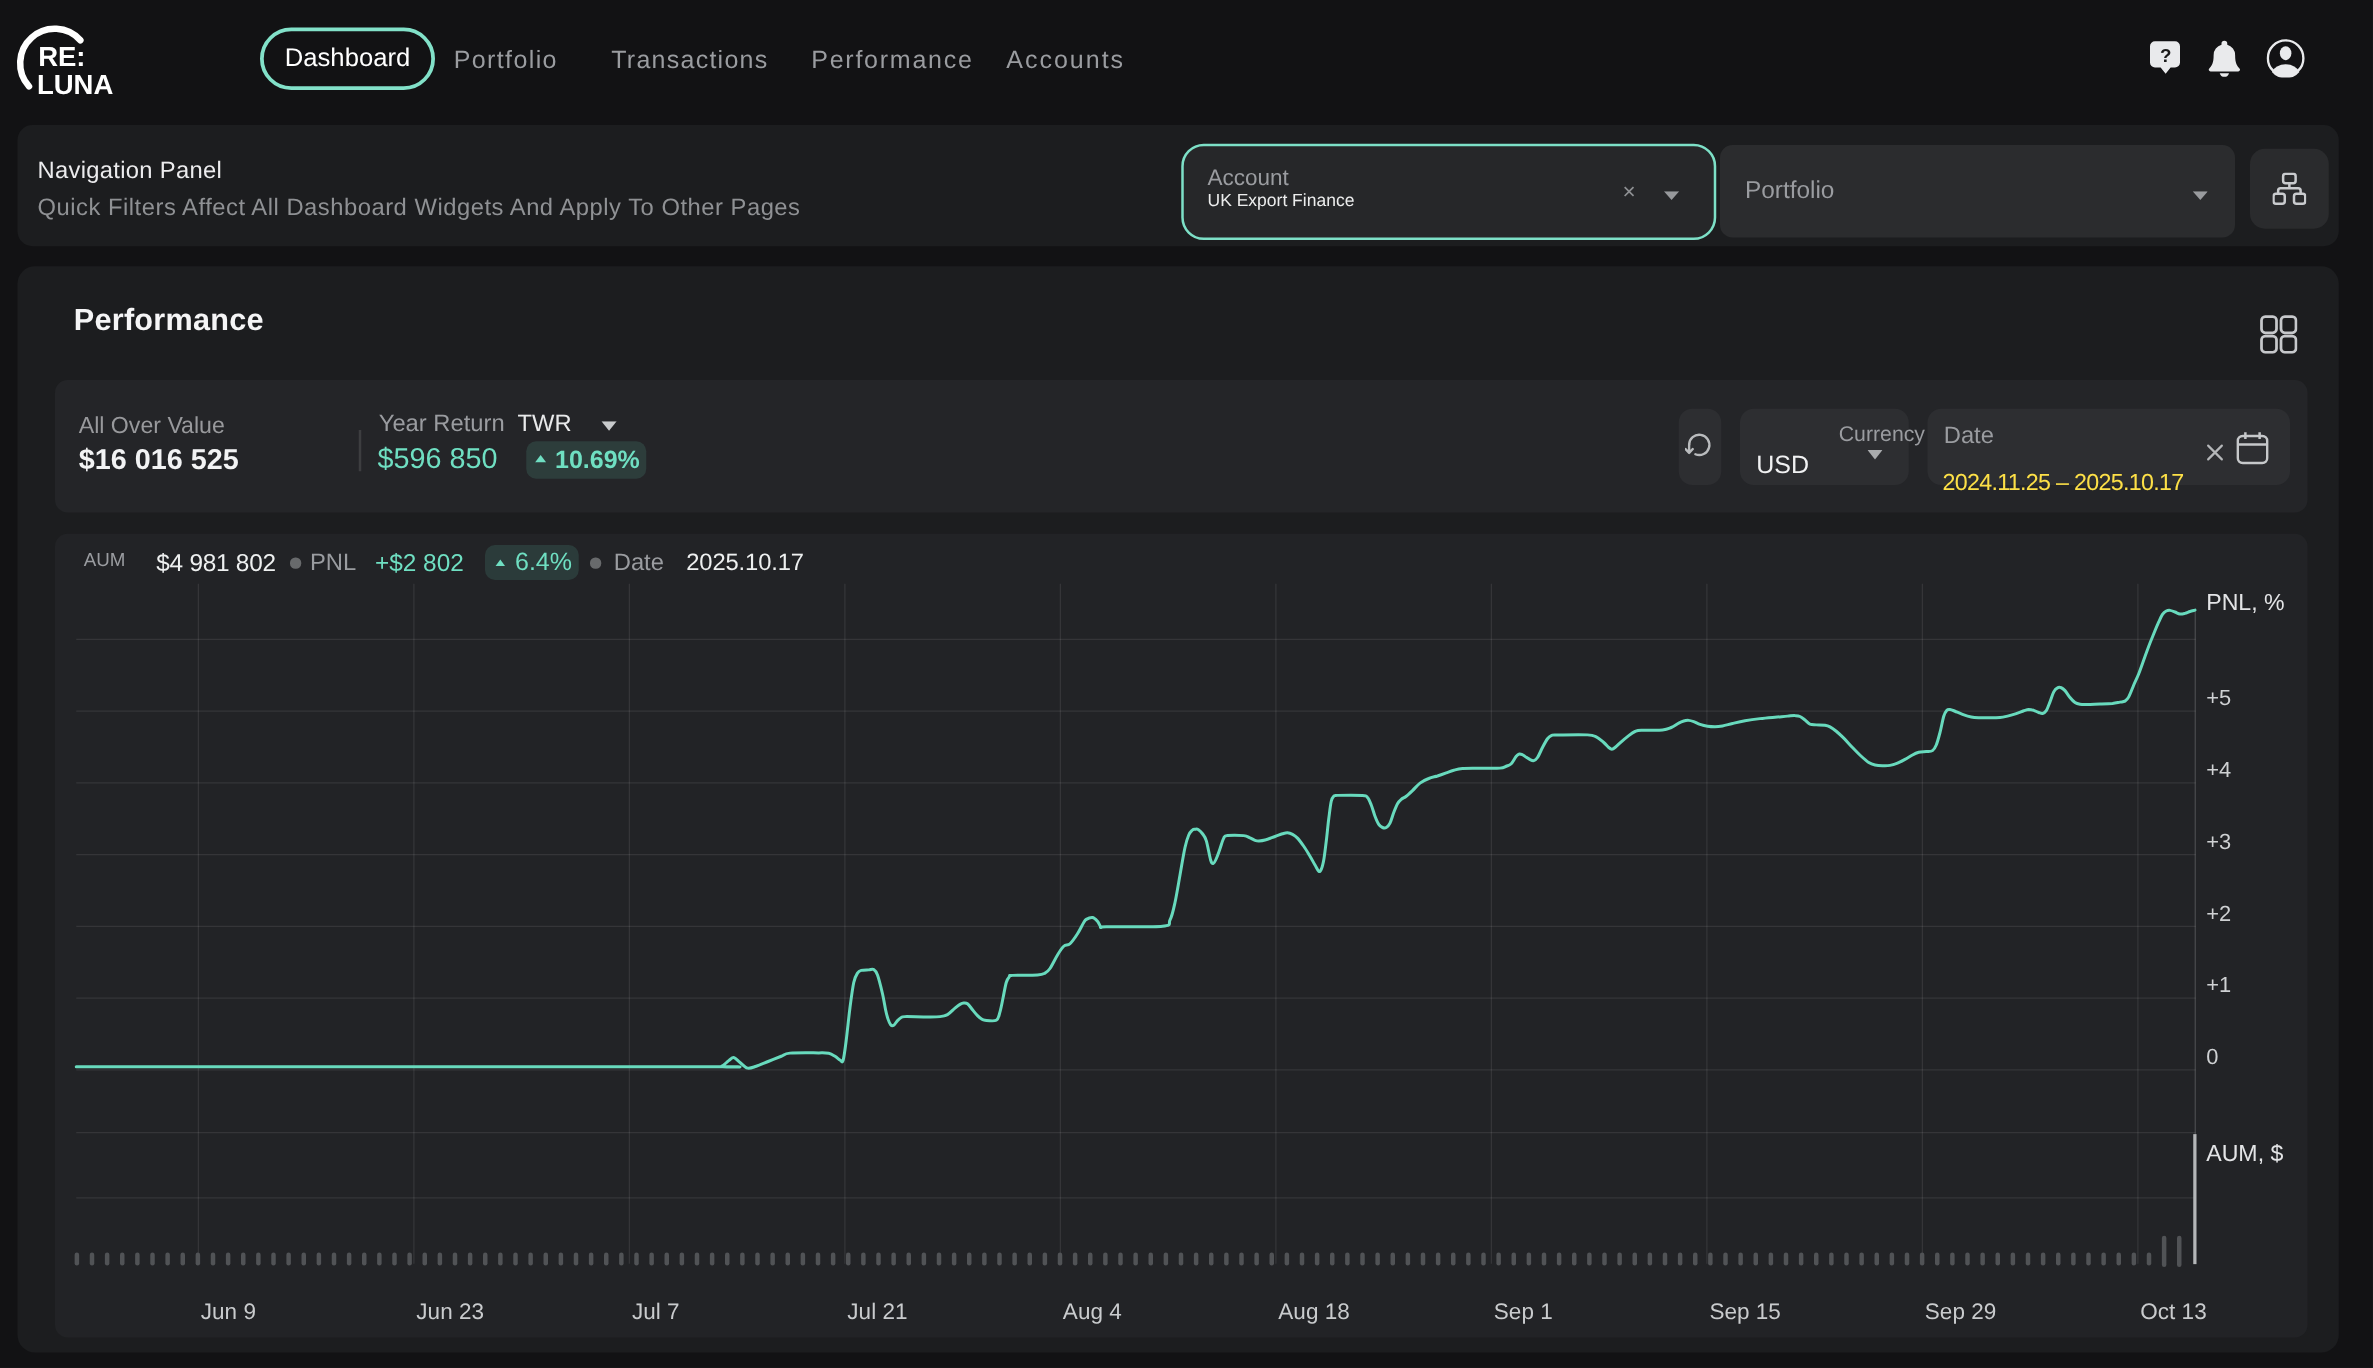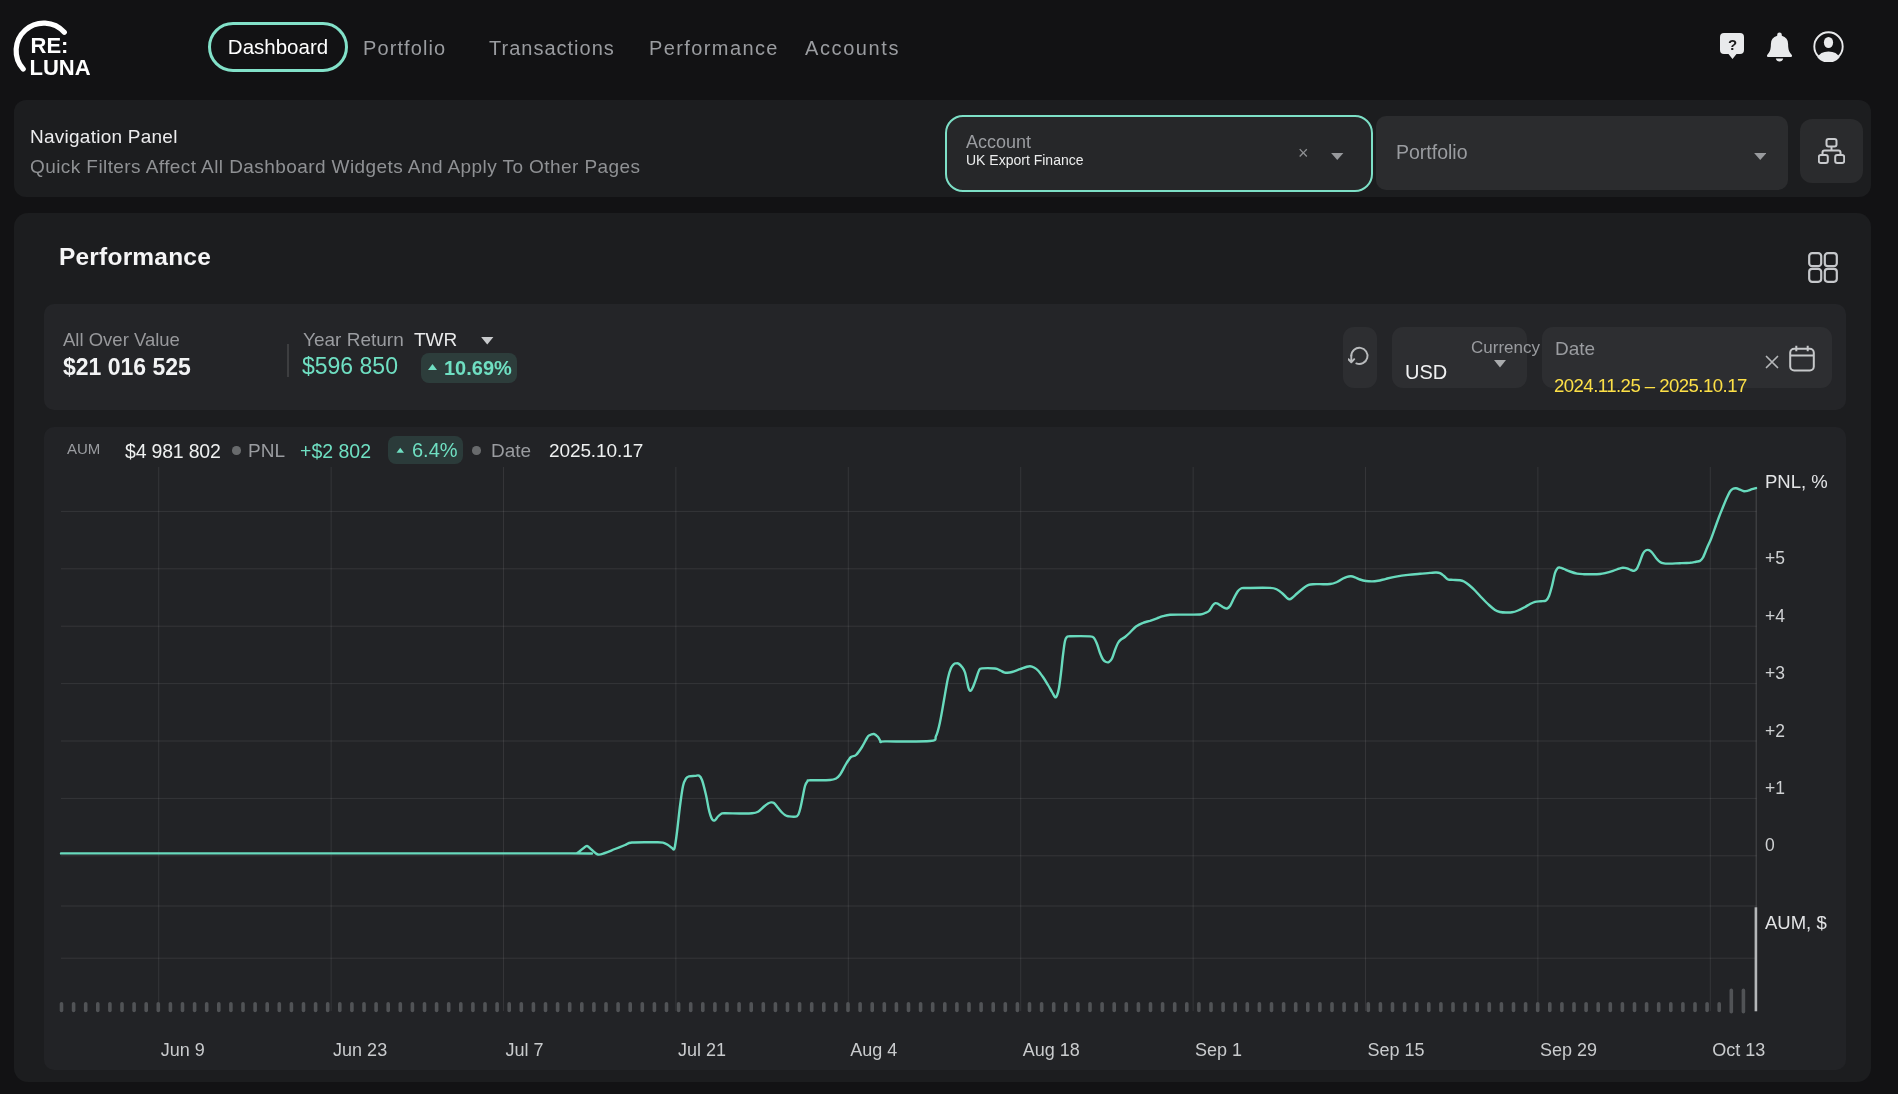--- a/index.html
+++ b/index.html
@@ -71,21 +71,21 @@
   <g fill="none" stroke="#c6c8cb" stroke-width="2.2">
   <rect x="1.2" y="1.2" width="12" height="13" rx="3"></rect>
   <rect x="16.8" y="1.2" width="12" height="13" rx="3"></rect>
   <rect x="1.2" y="16.8" width="12" height="13" rx="3"></rect>
   <rect x="16.8" y="16.8" width="12" height="13" rx="3"></rect>
   </g>
 </svg>
 
 <div class="abs" style="left:44px;top:304px;width:1802px;height:106px;background:#242528;border-radius:10px"></div>
 <div class="abs" style="left:63px;top:329px;font-size:18.5px;color:#98999c">All Over Value</div>
-<div class="abs" style="left:63px;top:354px;font-size:23px;font-weight:bold;color:#f2f3f4">$21 016 525</div>
+<div class="abs" style="left:63px;top:354px;font-size:23px;font-weight:bold;color:#f2f3f4">$16 016 525</div>
 <div class="abs" style="left:287px;top:344px;width:1.5px;height:33px;background:#3d3e40"></div>
 <div class="abs" style="left:303px;top:329px;font-size:19px;color:#9a9ca0">Year Return</div>
 <div class="abs" style="left:414px;top:329px;font-size:19px;color:#e8e9ea">TWR</div>
 <svg class="abs" style="left:481px;top:337px" width="12.5" height="7.5" viewBox="0 0 13 8">
     <path d="M0 0 h13 l-6.5 8 Z" fill="#c8cacc"></path>
   </svg>
 <div class="abs teal" style="left:302px;top:353px;font-size:23px;font-weight:normal">$596 850</div>
 <div class="abs" style="left:421px;top:353px;width:96px;height:30px;background:rgba(110,223,194,0.13);border-radius:8px"></div>
 <svg class="abs" style="left:428px;top:364px" width="9" height="6" viewBox="0 0 9 6">
     <path d="M0 6 h9 l-4.5-6 Z" fill="#6fdfc2"></path>

